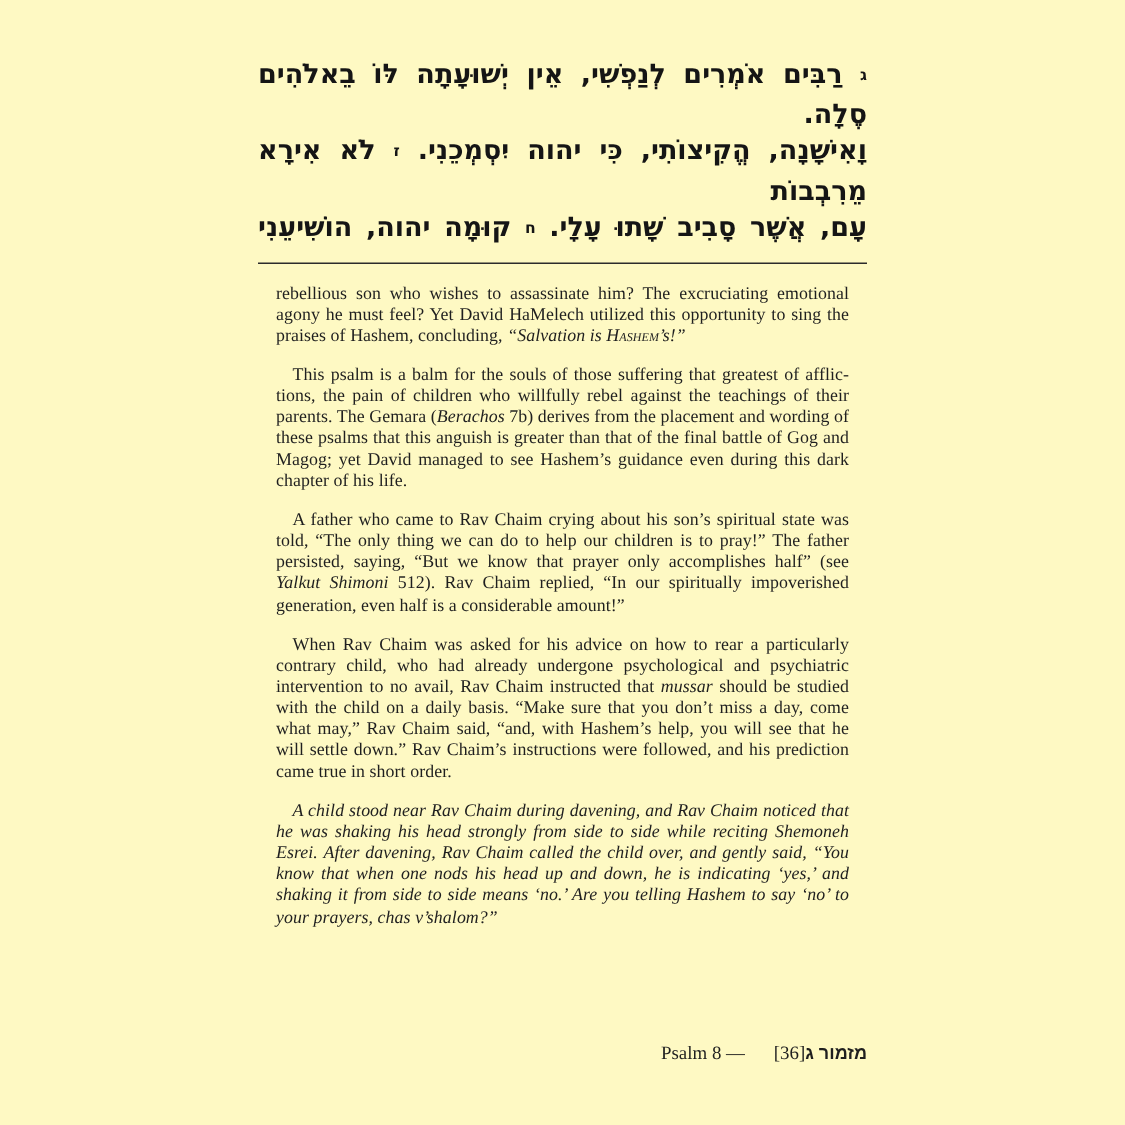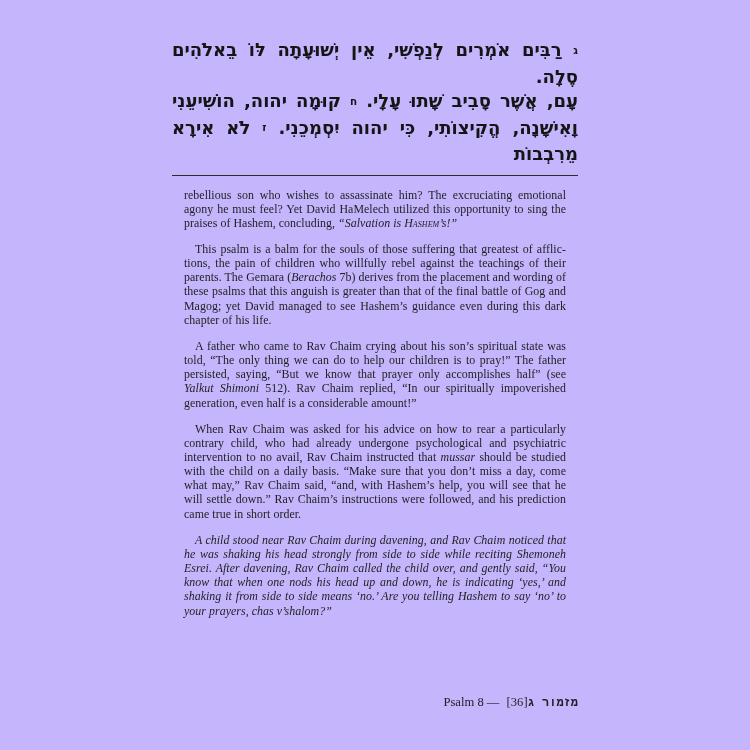--- a/index.html
+++ b/index.html
@@ -1,20 +1,20 @@
 <!DOCTYPE html>
 <html lang="en"><head>
 <meta charset="utf-8">
 <style>
   html, body { margin: 0; padding: 0; background: #fdfdfc; }
   .page {
     position: relative;
     width: 750px;
     height: 750px;
-    background: #c4b5fd;
+    background: #fef9c3;
     color: #1f1f1f;
     font-family: "Liberation Serif", "DejaVu Serif", serif;
     overflow: hidden;
   }
   .column {
     position: absolute;
     left: 172px;
     top: 38px;
     width: 406px;
   }
@@ -58,36 +58,36 @@
   .footer {
     position: absolute;
     left: 172px;
     width: 406px;
     top: 695px;
     text-align: right;
     font-size: 12.6px;
     color: #1f1f1f;
   }
   .heb-inline {
-    font-family: Liberation Mono, monospace;
+    font-family: Liberation Sans, sans-serif;
     font-weight: bold;
     font-size: 12px;
     text-align: center;
   }
-  .pagenum { margin-left: 4px; }
+  .pagenum { margin-left: 16px; }
 </style>
 </head>
 <body>
 
 <div class="page">
   <div class="column">
     <div class="hebrew" dir="rtl">
         <div class="heb-line"><span class="vnum">ג</span><span> רַבִּים אֹמְרִים לְנַפְשִׁי, אֵין יְשׁוּעָתָה לּוֹ בֵאלֹהִים סֶלָה.</span></div>
+        <div class="heb-line"><span>וָאִישָׁנָה, הֱקִיצוֹתִי, כִּי יהוה יִסְמְכֵנִי. </span><span class="vnum">ז</span><span> לֹא אִירָא מֵרִבְבוֹת</span></div>
         <div class="heb-line"><span>עָם, אֲשֶׁר סָבִיב שָׁתוּ עָלָי. </span><span class="vnum">ח</span><span> קוּמָה יהוה, הוֹשִׁיעֵנִי</span></div>
-        <div class="heb-line"><span>וָאִישָׁנָה, הֱקִיצוֹתִי, כִּי יהוה יִסְמְכֵנִי. </span><span class="vnum">ז</span><span> לֹא אִירָא מֵרִבְבוֹת</span></div>
       </div>
     <div class="divider"></div>
     <div class="commentary">
         <div class="para"><span>rebellious son who wishes to assassinate him? The excruciating emotional agony he must feel? Yet David HaMelech utilized this opportunity to sing the praises of Hashem, concluding, </span><span class="i">“Salvation is </span><span class="i sc">Hashem</span><span class="i">’s!”</span></div>
         <div class="para indent"><span>This psalm is a balm for the souls of those suffering that greatest of afflic­tions, the pain of children who willfully rebel against the teachings of their parents. The Gemara (</span><span class="i">Berachos</span><span> 7b) derives from the placement and word­ing of these psalms that this anguish is greater than that of the final battle of Gog and Magog; yet David managed to see Hashem’s guidance even during this dark chapter of his life.</span></div>
         <div class="para indent"><span>A father who came to Rav Chaim crying about his son’s spiritual state was told, “The only thing we can do to help our children is to pray!” The father persisted, saying, “But we know that prayer only accomplishes half” (see </span><span class="i">Yalkut Shimoni</span><span> 512). Rav Chaim replied, “In our spiritually impoverished generation, even half is a considerable amount!”</span></div>
         <div class="para indent"><span>When Rav Chaim was asked for his advice on how to rear a particularly contrary child, who had already undergone psychological and psychiatric intervention to no avail, Rav Chaim instructed that </span><span class="i">mussar</span><span> should be stud­ied with the child on a daily basis. “Make sure that you don’t miss a day, come what may,” Rav Chaim said, “and, with Hashem’s help, you will see that he will settle down.” Rav Chaim’s instructions were followed, and his prediction came true in short order.</span></div>
         <div class="para indent"><span class="i">A child stood near Rav Chaim during davening, and Rav Chaim noticed that he was shaking his head strongly from side to side while reciting Shemoneh Esrei. After davening, Rav Chaim called the child over, and gently said, “You know that when one nods his head up and down, he is indicating ‘yes,’ and shaking it from side to side means ‘no.’ Are you telling Hashem to say ‘no’ to your prayers, chas v’shalom?”</span></div>
       </div>
   </div>

